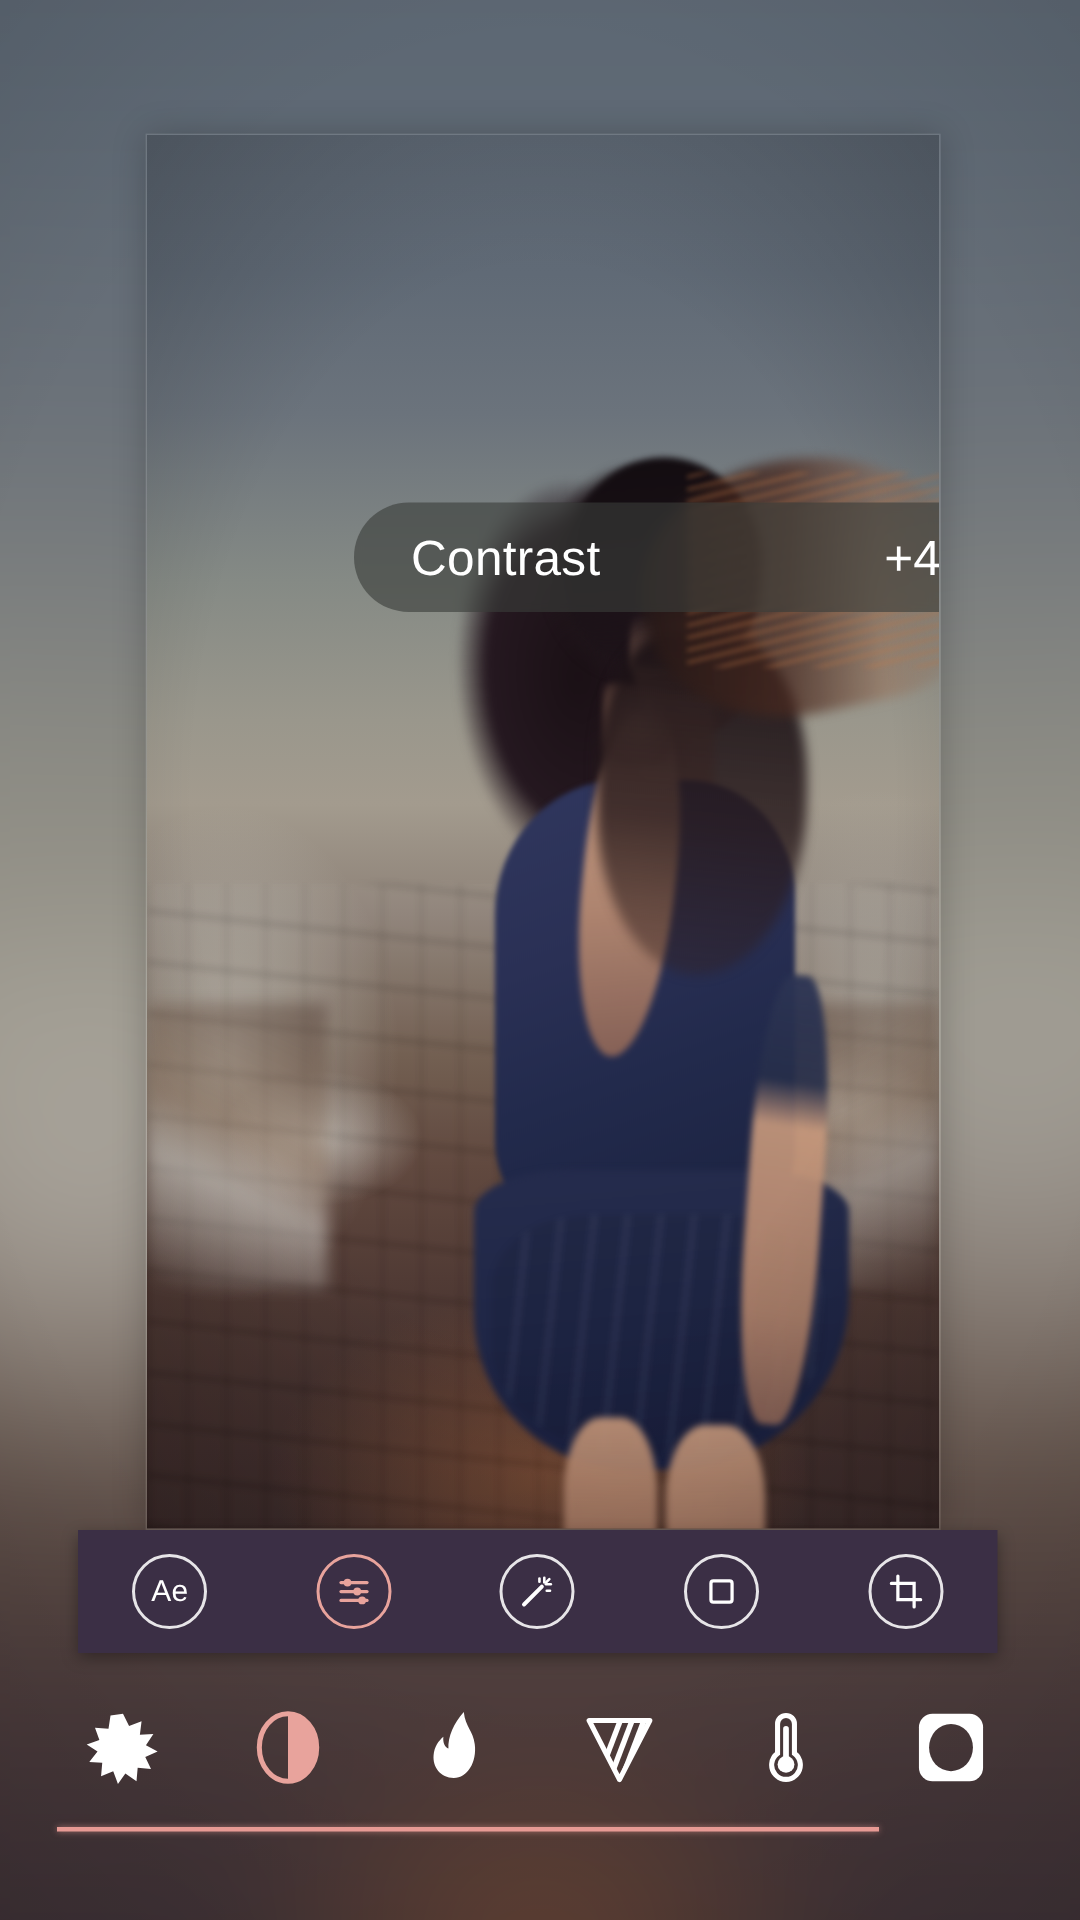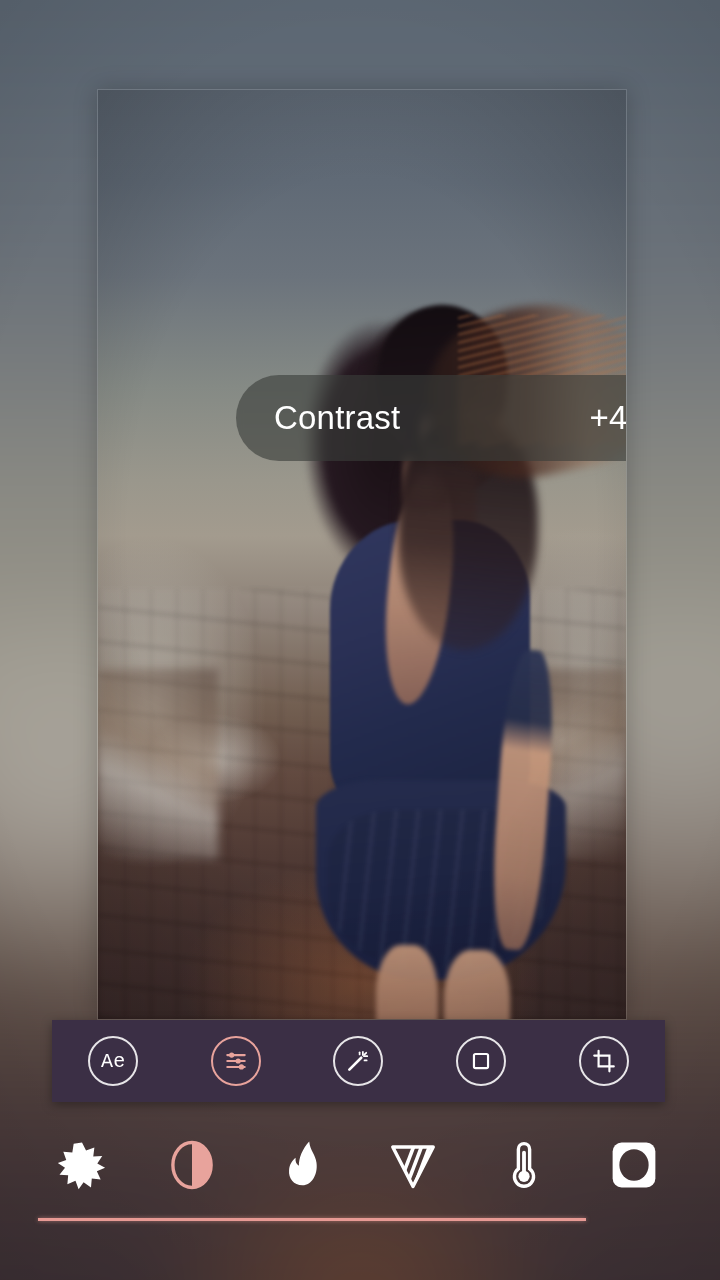--- a/index.html
+++ b/index.html
@@ -228,27 +228,26 @@
   }
   .photo-vignette {
     position:absolute; inset:0;
     background:radial-gradient(ellipse 92% 80% at 50% 48%, rgba(0,0,0,0) 48%, rgba(0,0,0,.30) 100%);
   }
 
   
   .hud-pill {
     position:absolute;
     left:138px; top:245px;
-    width:448px; height:86px;
+    width:448px; height:73px;
     border-radius:43px;
     background:rgba(58,62,58,.62);
     display:flex; align-items:center; justify-content:space-between;
     padding:0 38px;
     backdrop-filter:blur(3px);
-    margin-top:40px;
   }
   .hud-label { color:#fff; font-size:33px; letter-spacing:.2px; }
   .hud-value { color:#fff; font-size:33px; letter-spacing:.2px; }
 
   
   .tool-strip {
     position:absolute;
     left:52px; top:1020px;
     width:613px; height:82px;
     background:#3b2f45;
@@ -256,21 +255,21 @@
     box-shadow:0 3px 10px rgba(0,0,0,.35);
   }
   .tool-btn {
     width:50px; height:50px;
     border-radius:50%;
     border:2px solid rgba(255,255,255,.88);
     display:flex; align-items:center; justify-content:center;
     color:#fff;
   }
   .tool-btn.active { border-color:#e8a39c; color:#e8a39c; }
-  .tool-btn .ae-text { font-size:20px; letter-spacing:.3px; font-family:Liberation Mono, monospace; }
+  .tool-btn .ae-text { font-size:20px; letter-spacing:.3px; font-family:Liberation Sans, sans-serif; }
 
   
   .adjust-row {
     position:absolute;
     left:38px; top:1120px;
     width:640px; height:90px;
     display:flex; align-items:center; justify-content:space-between;
     padding:0 12px;
   }
   .adjust-btn {

